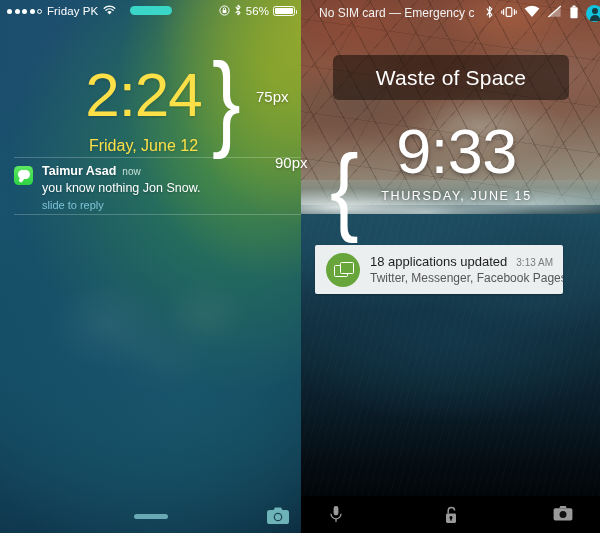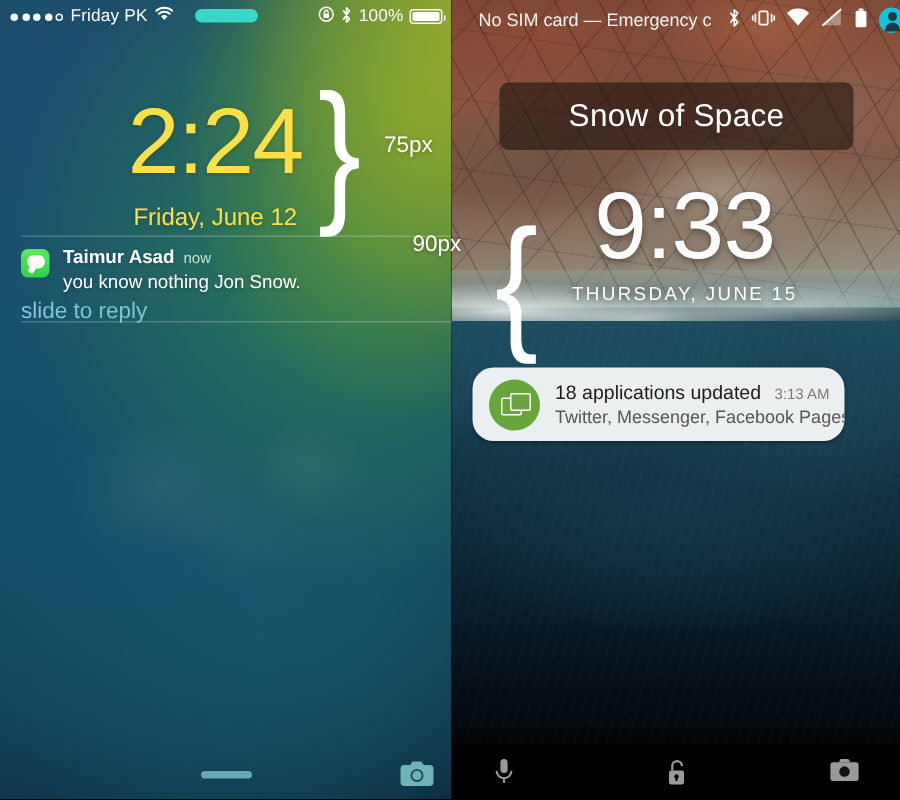--- a/index.html
+++ b/index.html
@@ -62,21 +62,21 @@
     background:linear-gradient(180deg,#5ee862 0%,#2ed343 100%);}
   .msg-icon::before{content:"";position:absolute;left:3.5px;top:4px;width:12px;height:9px;
     background:#fff;border-radius:5px;}
   .msg-icon::after{content:"";position:absolute;left:5px;top:11.5px;width:4px;height:4px;
     background:#fff;transform:rotate(25deg) skewX(-12deg);border-radius:0 0 0 2px;}
   .notif-head{margin-left:28px;display:flex;align-items:baseline;gap:6px;}
   .notif-name{font-size:12.5px;font-weight:700;text-shadow:0 1px 2px rgba(0,0,0,.25);}
   .notif-when{font-size:10px;font-weight:400;color:rgba(225,245,235,.85);}
   .notif-body{margin-left:28px;margin-top:3px;font-size:12.5px;font-weight:400;
     text-shadow:0 1px 2px rgba(0,0,0,.25);}
-  .notif-reply{margin-top:4px;font-size:15px;color:#7fc3d8;}
+  .notif-reply{margin-left:28px;margin-top:4px;font-size:11px;color:#7fc3d8;}
 
   .ios-home-bar{position:absolute;left:50%;transform:translateX(-50%);bottom:14px;
     width:34px;height:5px;border-radius:3px;background:#69a9b4;}
   .ios-cam{position:absolute;right:11px;bottom:8px;width:24px;height:19px;}
 
   
   .droid{position:absolute;left:301px;top:0;width:299px;height:533px;overflow:hidden;background:#0a1720;}
   .droid-wall{position:absolute;left:0;top:0;width:299px;height:496px;overflow:hidden;}
   .rock{position:absolute;left:0;top:0;width:299px;height:205px;
     background:
@@ -127,21 +127,21 @@
     background:rgba(20,12,10,.55);display:flex;align-items:center;justify-content:center;}
   .waste-txt{color:#fff;font-size:21px;font-weight:400;letter-spacing:.2px;}
 
   .droid-clock{position:absolute;left:0;right:0;top:120px;text-align:center;color:#fff;}
   .droid-time{font-size:63px;line-height:63px;font-weight:300;letter-spacing:-0.5px;
     margin-left:12px;text-shadow:0 2px 5px rgba(0,0,0,.35);}
   .droid-date{font-size:12.5px;font-weight:500;letter-spacing:1.6px;margin-top:6px;margin-left:12px;
     text-shadow:0 1px 4px rgba(0,0,0,.45);}
 
   .droid-card{position:absolute;left:14px;top:245px;width:248px;height:49px;
-    background:#eceff0;border-radius:14px;box-shadow:0 1px 2px rgba(0,0,0,.3);display:flex;align-items:center;}
+    background:#eceff0;border-radius:2px;box-shadow:0 1px 2px rgba(0,0,0,.3);display:flex;align-items:center;}
   .card-ic{width:34px;height:34px;border-radius:50%;background:#68a63c;margin-left:11px;
     flex:0 0 34px;position:relative;}
   .card-ic::before{content:"";position:absolute;left:8px;top:12px;width:12px;height:10px;
     border:1.6px solid #fff;border-radius:1.5px;background:transparent;}
   .card-ic::after{content:"";position:absolute;left:14px;top:9px;width:12px;height:10px;
     border:1.6px solid #fff;border-radius:1.5px;background:#68a63c;}
   .card-txt{margin-left:10px;flex:1;min-width:0;}
   .card-row1{display:flex;align-items:baseline;}
   .card-title{font-size:13px;color:#1d1d1d;font-weight:400;}
   .card-time{margin-left:auto;margin-right:10px;font-size:10px;color:#7b7b7b;}
@@ -195,21 +195,21 @@
             <circle cx="5.5" cy="5.5" r="4.6" fill="none" stroke="#fff" stroke-width="1"></circle>
             <rect x="3.6" y="5" width="3.8" height="3" rx=".6" fill="#fff"></rect>
             <path d="M4.3 5 v-1 a1.2 1.2 0 0 1 2.4 0 v1" fill="none" stroke="#fff" stroke-width=".9"></path>
           </svg>
         </span>
         <span class="bt-ic">
           <svg width="8" height="12" viewBox="0 0 8 12">
             <path d="M2 3.2 L6 8.8 L4 10.8 V1.2 L6 3.2 L2 8.8" stroke="#fff" stroke-width="1.05" fill="none" stroke-linejoin="round" stroke-linecap="round"></path>
           </svg>
         </span>
-        <span class="batt-pct">100%</span>
+        <span class="batt-pct">56%</span>
         <span class="batt">
             <i></i>
           </span>
       </div>
     </div>
 
     <div class="ios-clock">
       <div class="ios-time">2:24</div>
       <div class="ios-date">Friday, June 12</div>
     </div>
@@ -278,21 +278,21 @@
           <svg width="10" height="14" viewBox="0 0 10 14">
             <rect x="3.4" y="0.6" width="3.2" height="1.6" rx=".4" fill="#fff"></rect>
             <rect x="1.4" y="2.2" width="7.2" height="11" rx="1" fill="#fff"></rect>
           </svg>
         </span>
         <span class="avatar-ic"></span>
       </div>
     </div>
 
     <div class="waste">
-      <span class="waste-txt">Snow of Space</span>
+      <span class="waste-txt">Waste of Space</span>
     </div>
 
     <div class="droid-clock">
       <div class="droid-time">9:33</div>
       <div class="droid-date">THURSDAY, JUNE 15</div>
     </div>
 
     <div class="droid-card">
       <div class="card-ic"></div>
       <div class="card-txt">

